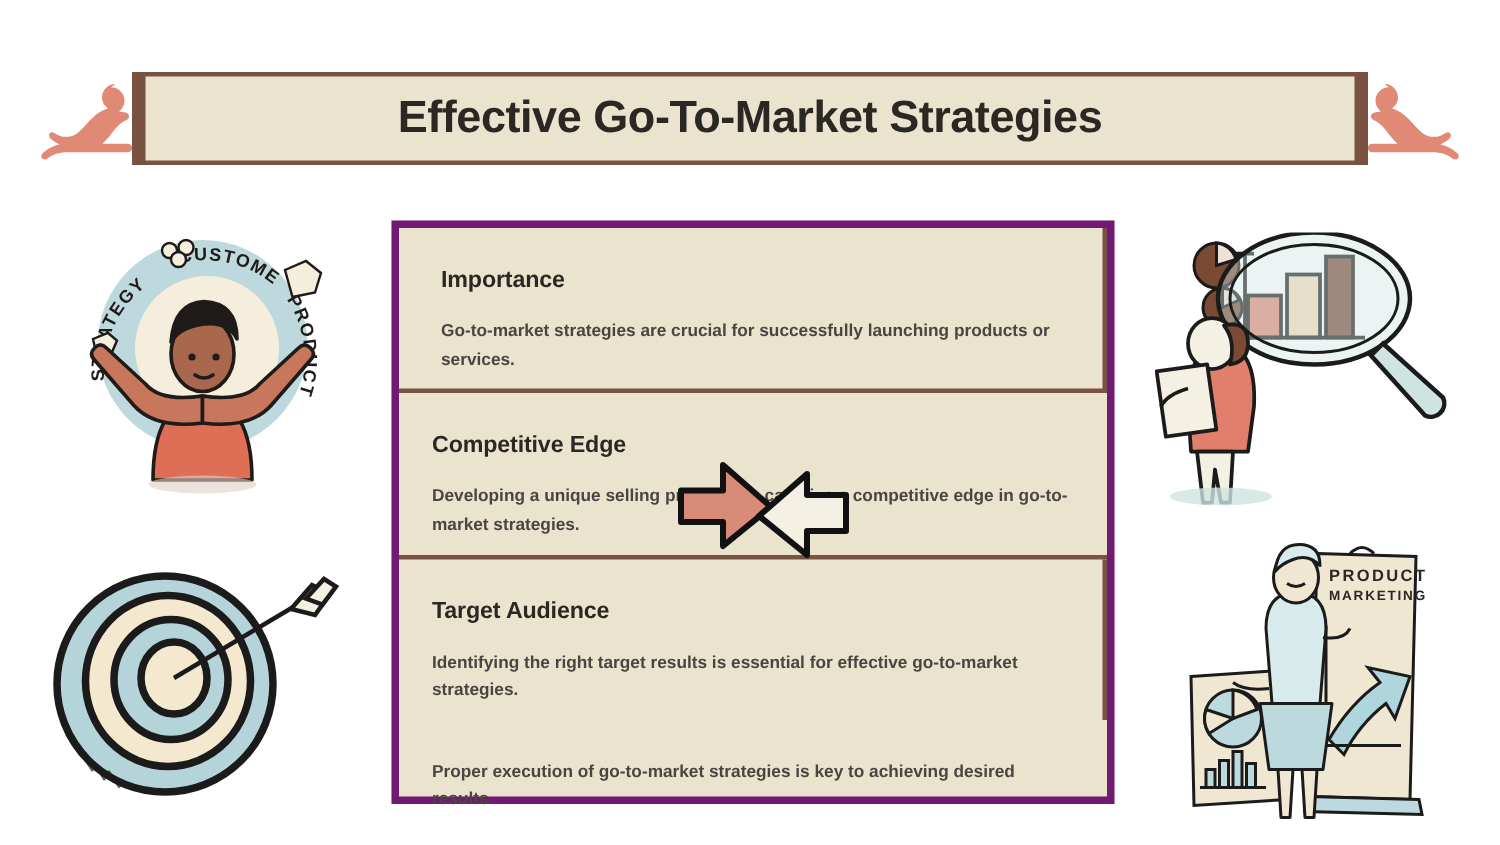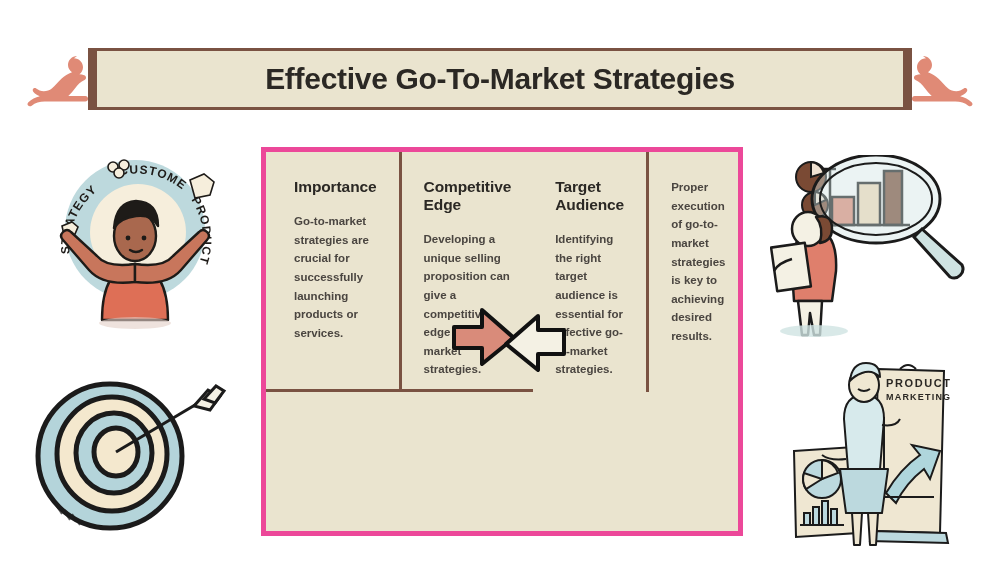--- a/index.html
+++ b/index.html
@@ -28,23 +28,23 @@
     letter-spacing:-0.3px; font-family:"Liberation Sans", sans-serif;
   }
 
   .sitter{ position:absolute; top:52px; width:74px; height:58px; }
   .sitter.left{ left:22px; }
   .sitter.right{ right:22px; }
 
   
   .grid{
     position:absolute; left:261px; top:147px; width:482px; height:389px;
-    border:5px solid #ec4899;
+    border:5px solid #701a75;
     background:#EAE4CF;
-    display:grid; grid-template-columns:1fr 1fr 1fr 1fr; grid-template-rows:1fr 1fr;
+    display:grid; grid-template-columns:1fr; grid-template-rows:1fr 1fr;
   }
   .cell{ position:relative; padding:26px 22px 10px 22px; }
   .cell.tl{ border-right:3px solid #7A5242; border-bottom:3px solid #7A5242; }
   .cell.tr{ border-bottom:3px solid #7A5242; }
   .cell.bl{ border-right:3px solid #7A5242; }
   .cell-title{
     font-size:15.5px; font-weight:bold; color:#2B2824;
     margin-bottom:16px; letter-spacing:-0.1px;
   }
   .cell-body{
@@ -100,21 +100,21 @@
       <div class="cell-body">Go-to-market strategies are crucial for successfully launching products or services.</div>
     </div>
 
     <div class="cell tr">
       <div class="cell-title">Competitive Edge</div>
       <div class="cell-body">Developing a unique selling proposition can give a competitive edge in go-to-market strategies.</div>
     </div>
 
     <div class="cell bl">
       <div class="cell-title">Target Audience</div>
-      <div class="cell-body">Identifying the right target audience is essential for effective go-to-market strategies.</div>
+      <div class="cell-body">Identifying the right target results is essential for effective go-to-market strategies.</div>
     </div>
 
     <div class="cell br">
       <div class="cell-body">Proper execution of go-to-market strategies is key to achieving desired results.</div>
     </div>
   </div>
 
   <div class="arrows">
     <svg viewBox="0 0 120 78" width="120" height="78" aria-hidden="true">
 

